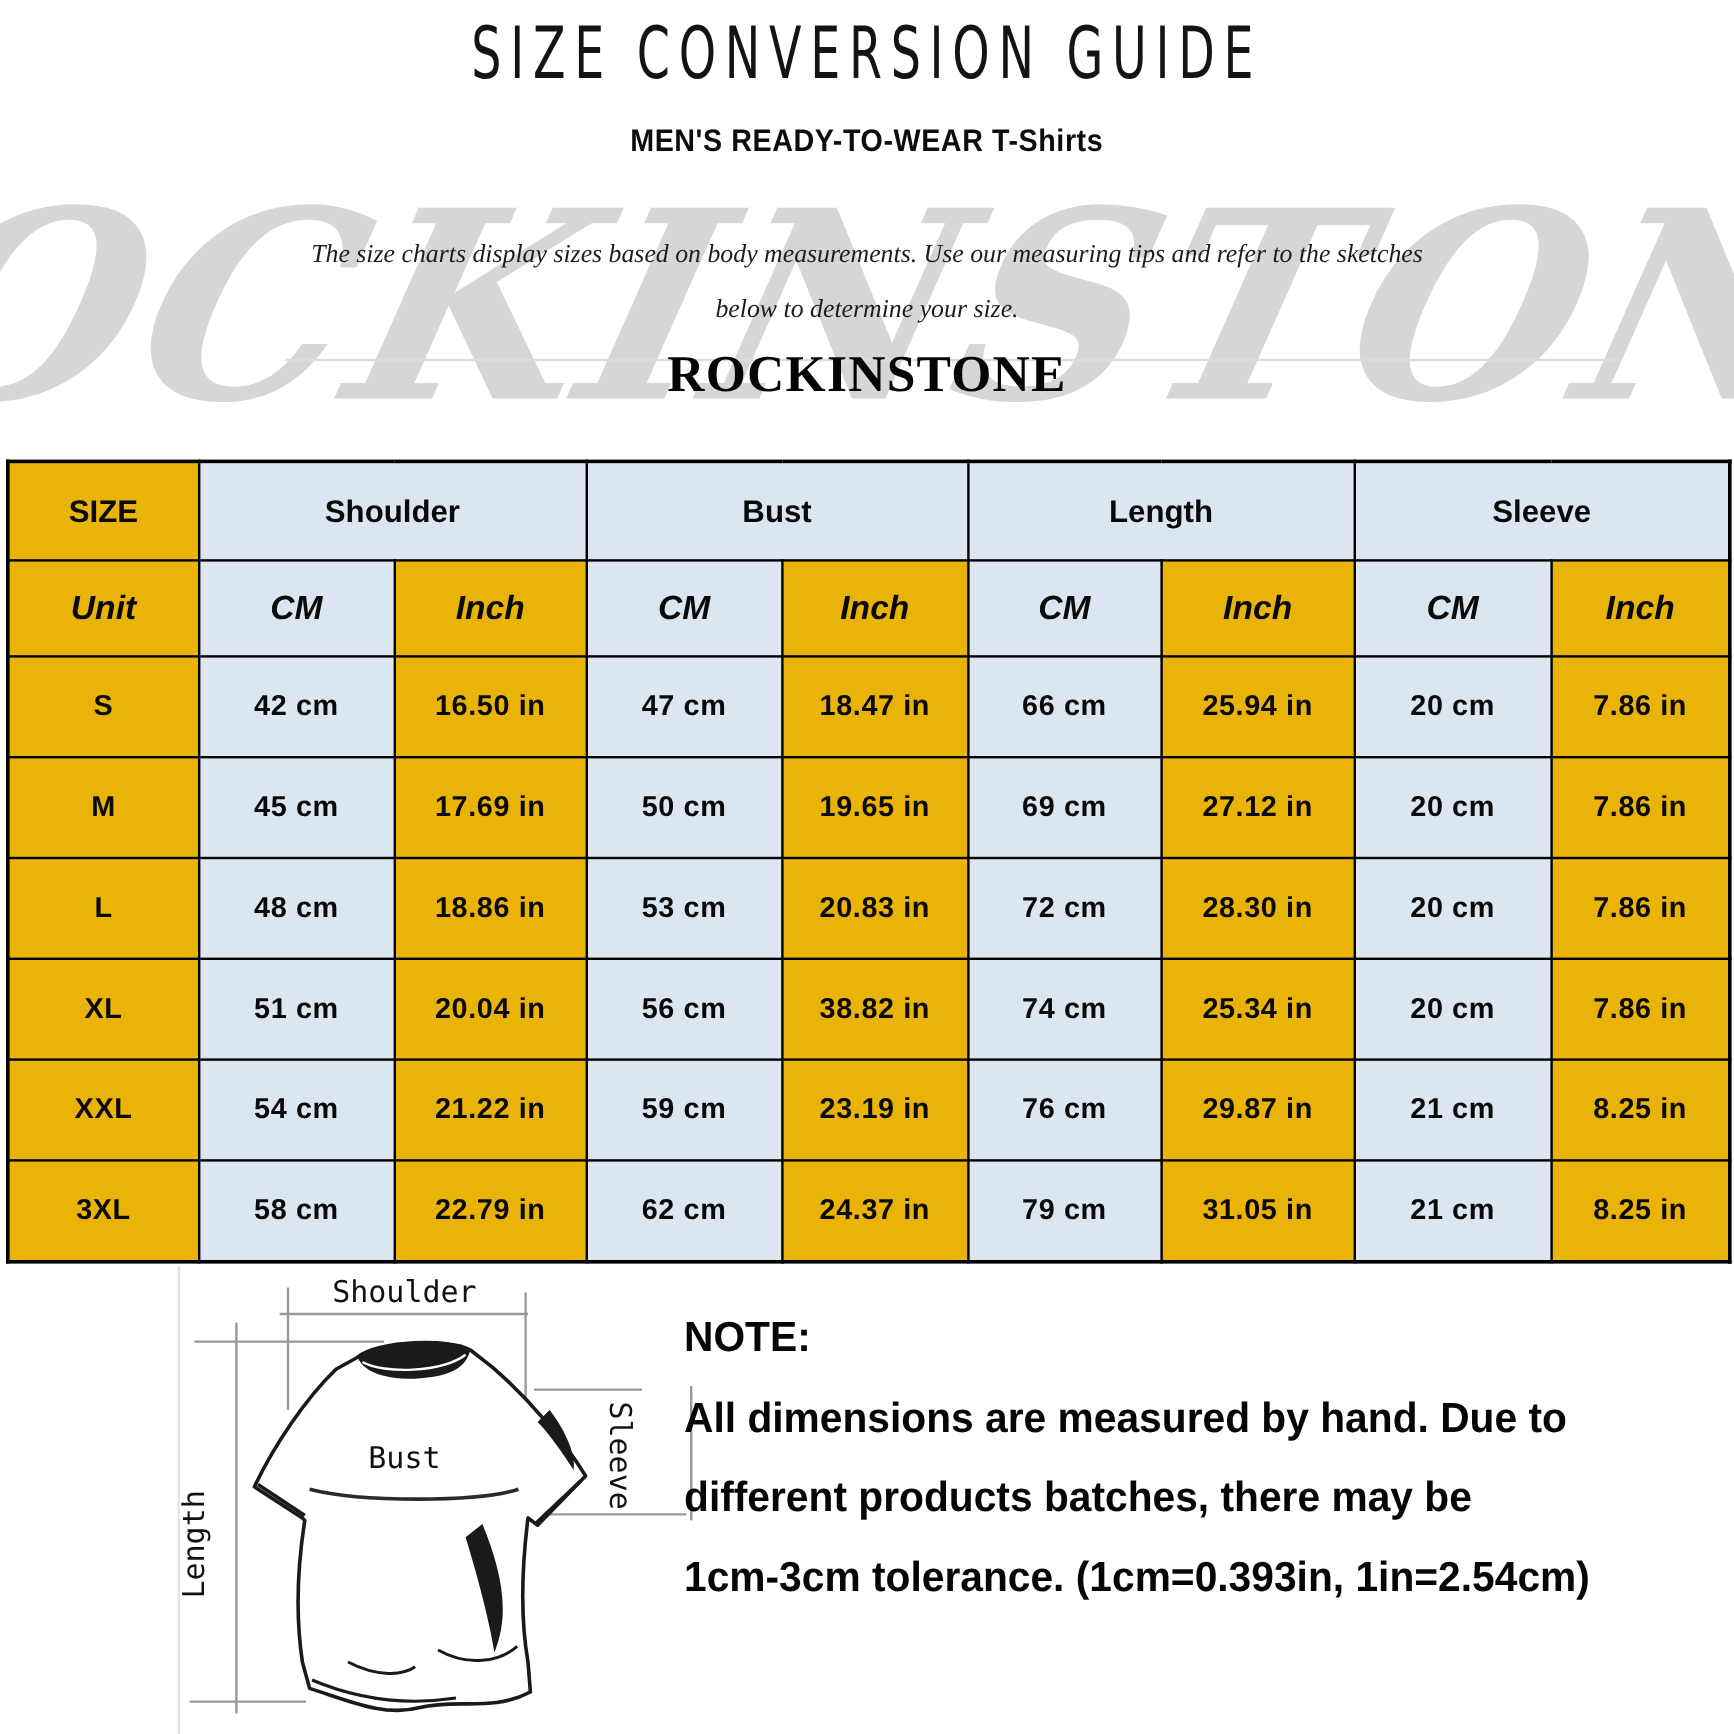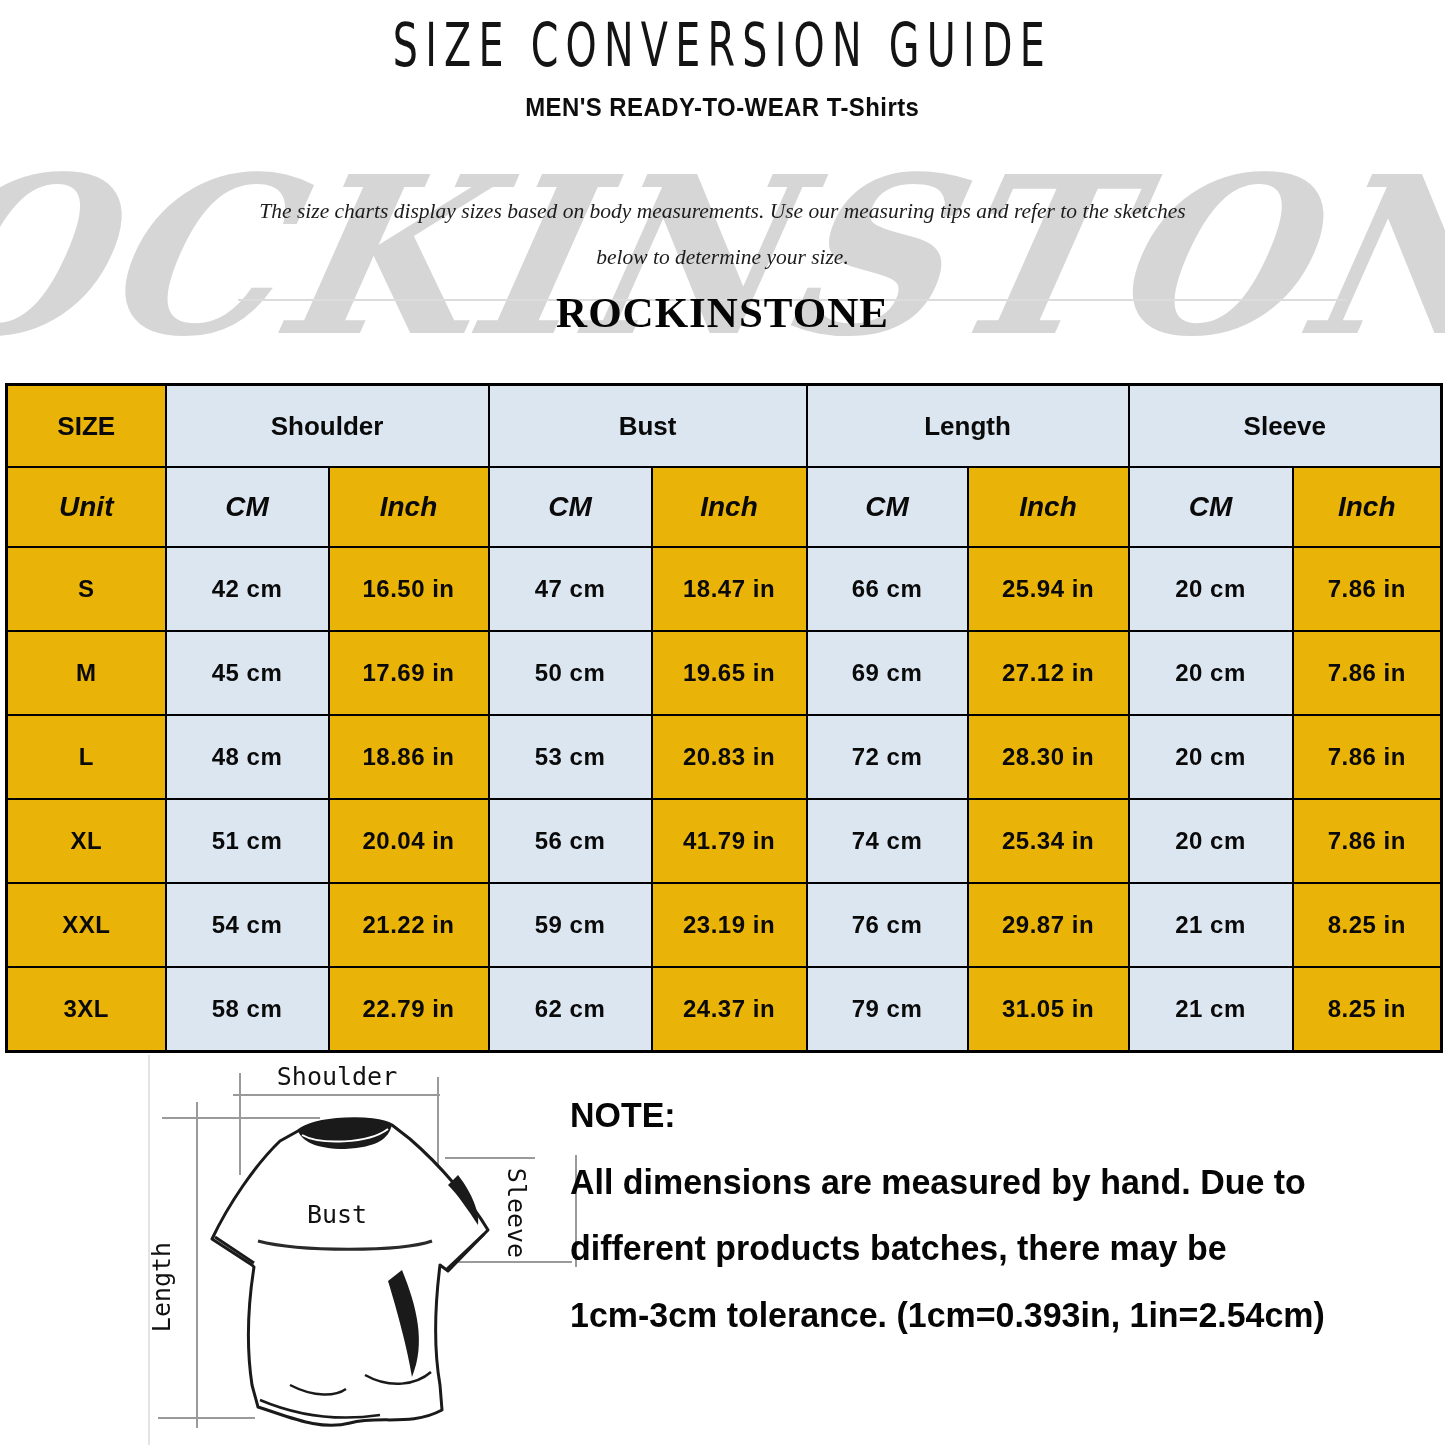--- a/index.html
+++ b/index.html
@@ -12,21 +12,21 @@
     transform:translateX(-50%) skewX(-14deg);
     font-family:"DejaVu Serif",serif;font-style:italic;font-weight:bold;
     font-size:218px;letter-spacing:4px;color:var(--wm-c,#d6d6d6);}
   .brand-rule{position:absolute;top:299px;left:238px;width:1108px;height:2px;
     background:#dcdcdc;z-index:0;}
 
   
   .title{top:10px;left:0;width:100%;text-align:center;}
   .title span{display:inline-block;white-space:nowrap;transform:scaleX(0.66);
     font-family:"DejaVu Sans",sans-serif;font-size:60px;letter-spacing:11px;color:#141414;}
-  .subtitle{top:92px;left:0;width:100%;text-align:center;}
+  .subtitle{top:102px;left:0;width:100%;text-align:center;}
   .subtitle span{display:inline-block;transform:scaleX(0.92);font-weight:bold;
     font-size:26px;letter-spacing:0.5px;color:#0d0d0d;}
   .description{top:188px;left:0;width:100%;text-align:center;
     font-family:"Liberation Serif",serif;font-style:italic;font-size:21.5px;
     line-height:46px;color:#1c1c1c;}
   .brand{top:288px;left:0;width:100%;text-align:center;
     font-family:"Liberation Serif",serif;font-weight:bold;font-size:43px;
     letter-spacing:1px;color:#050505;}
 
   
@@ -134,21 +134,21 @@
       <td class="b">72 cm</td>
       <td class="w">28.30 in</td>
       <td class="b">20 cm</td>
       <td class="w">7.86 in</td>
     </tr>
     <tr class="drow">
       <td class="w">XL</td>
       <td class="b">51 cm</td>
       <td class="w">20.04 in</td>
       <td class="b">56 cm</td>
-      <td class="w">41.79 in</td>
+      <td class="w">38.82 in</td>
       <td class="b">74 cm</td>
       <td class="w">25.34 in</td>
       <td class="b">20 cm</td>
       <td class="w">7.86 in</td>
     </tr>
     <tr class="drow">
       <td class="w">XXL</td>
       <td class="b">54 cm</td>
       <td class="w">21.22 in</td>
       <td class="b">59 cm</td>

